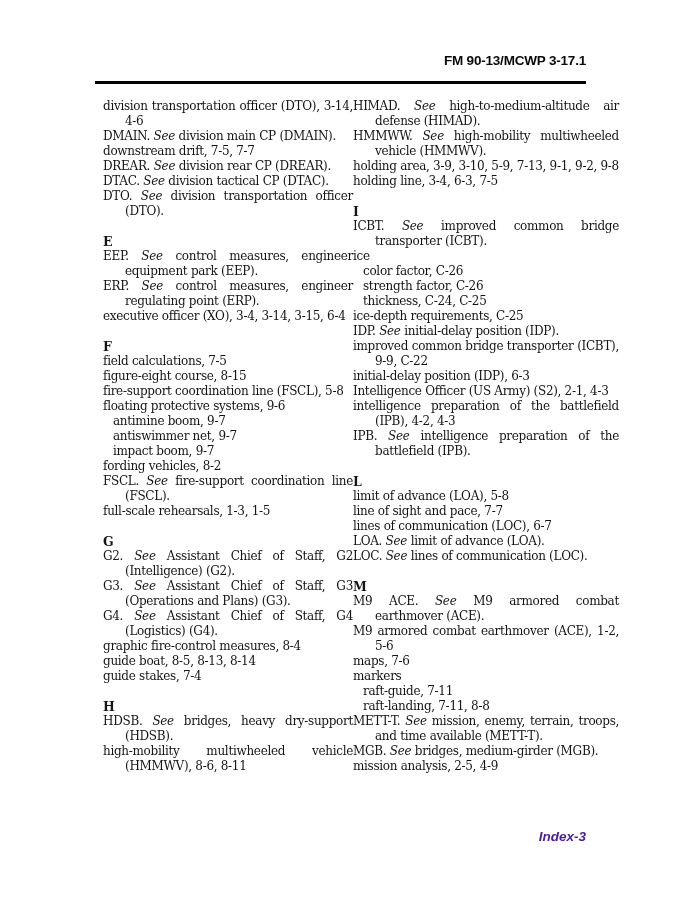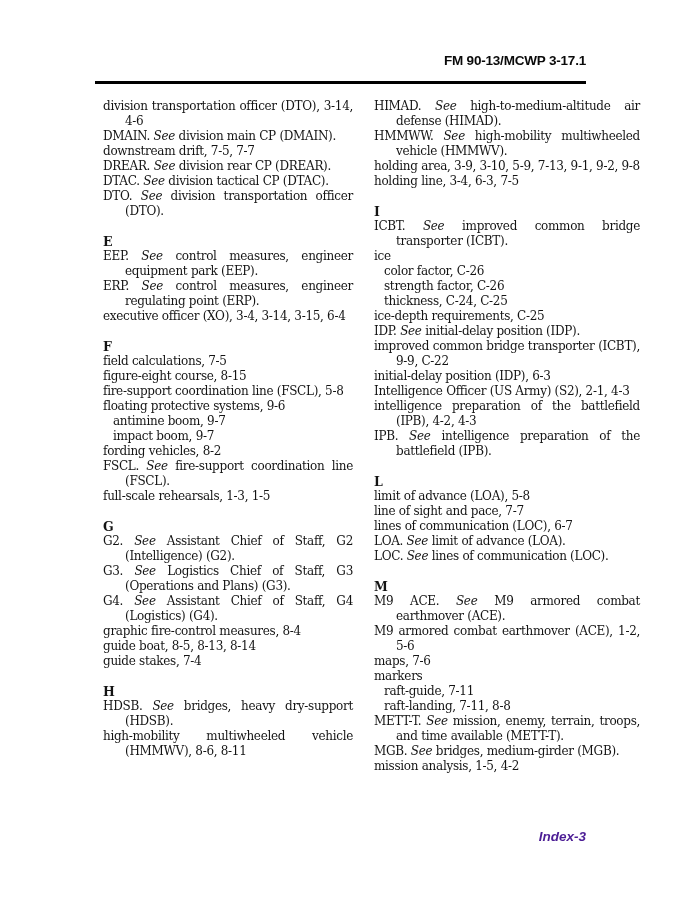--- a/index.html
+++ b/index.html
@@ -34,21 +34,20 @@
     left: 95px;
     right: 55px;
     height: 2.5px;
     background: #000000;
   }
   .columns {
     position: absolute;
     top: 99px;
     left: 103px;
     display: flex;
-    gap: 21px;
   }
   .col {
     width: 250px;
   }
   .col.right {
     width: 266px;
   }
   .entry {
     font-size: 12px;
     line-height: 15px;
@@ -100,27 +99,28 @@
         <div class="section-heading">E</div>
         <div class="entry"><span>EEP. </span><i>See</i><span> control measures, engineer equipment park (EEP).</span></div>
         <div class="entry"><span>ERP. </span><i>See</i><span> control measures, engineer regulating point (ERP).</span></div>
         <div class="entry"><span>executive officer (XO), 3-4, 3-14, 3-15, 6-4</span></div>
         <div class="section-heading">F</div>
         <div class="entry"><span>field calculations, 7-5</span></div>
         <div class="entry"><span>figure-eight course, 8-15</span></div>
         <div class="entry"><span>fire-support coordination line (FSCL), 5-8</span></div>
         <div class="entry"><span>floating protective systems, 9-6</span></div>
         <div class="entry sub"><span>antimine boom, 9-7</span></div>
+        <div class="entry sub"><span>antiswimmer net, 9-7</span></div>
         <div class="entry sub"><span>impact boom, 9-7</span></div>
         <div class="entry"><span>fording vehicles, 8-2</span></div>
         <div class="entry"><span>FSCL. </span><i>See</i><span> fire-support coordination line (FSCL).</span></div>
         <div class="entry"><span>full-scale rehearsals, 1-3, 1-5</span></div>
         <div class="section-heading">G</div>
         <div class="entry"><span>G2. </span><i>See</i><span> Assistant Chief of Staff, G2 (Intelligence) (G2).</span></div>
-        <div class="entry"><span>G3. </span><i>See</i><span> Logistics Chief of Staff, G3 (Operations and Plans) (G3).</span></div>
+        <div class="entry"><span>G3. </span><i>See</i><span> Assistant Chief of Staff, G3 (Operations and Plans) (G3).</span></div>
         <div class="entry"><span>G4. </span><i>See</i><span> Assistant Chief of Staff, G4 (Logistics) (G4).</span></div>
         <div class="entry"><span>graphic fire-control measures, 8-4</span></div>
         <div class="entry"><span>guide boat, 8-5, 8-13, 8-14</span></div>
         <div class="entry"><span>guide stakes, 7-4</span></div>
         <div class="section-heading">H</div>
         <div class="entry"><span>HDSB. </span><i>See</i><span> bridges, heavy dry-support (HDSB).</span></div>
         <div class="entry"><span>high-mobility multiwheeled vehicle (HMMWV), 8-6, 8-11</span></div>
       </div>
     <div class="col right" id="col-right">
         <div class="entry"><span>HIMAD. </span><i>See</i><span> high-to-medium-altitude air defense (HIMAD).</span></div>
@@ -148,20 +148,20 @@
         <div class="entry"><span>LOC. </span><i>See</i><span> lines of communication (LOC).</span></div>
         <div class="section-heading">M</div>
         <div class="entry"><span>M9 ACE. </span><i>See</i><span> M9 armored combat earthmover (ACE).</span></div>
         <div class="entry"><span>M9 armored combat earthmover (ACE), 1-2, 5-6</span></div>
         <div class="entry"><span>maps, 7-6</span></div>
         <div class="entry"><span>markers</span></div>
         <div class="entry sub"><span>raft-guide, 7-11</span></div>
         <div class="entry sub"><span>raft-landing, 7-11, 8-8</span></div>
         <div class="entry"><span>METT-T. </span><i>See</i><span> mission, enemy, terrain, troops, and time available (METT-T).</span></div>
         <div class="entry"><span>MGB. </span><i>See</i><span> bridges, medium-girder (MGB).</span></div>
-        <div class="entry"><span>mission analysis, 1-5, 4-2</span></div>
+        <div class="entry"><span>mission analysis, 2-5, 4-9</span></div>
       </div>
   </div>
 
   <div class="footer">
     <span>Index-3</span>
   </div>
 </div>
 
 </body></html>

